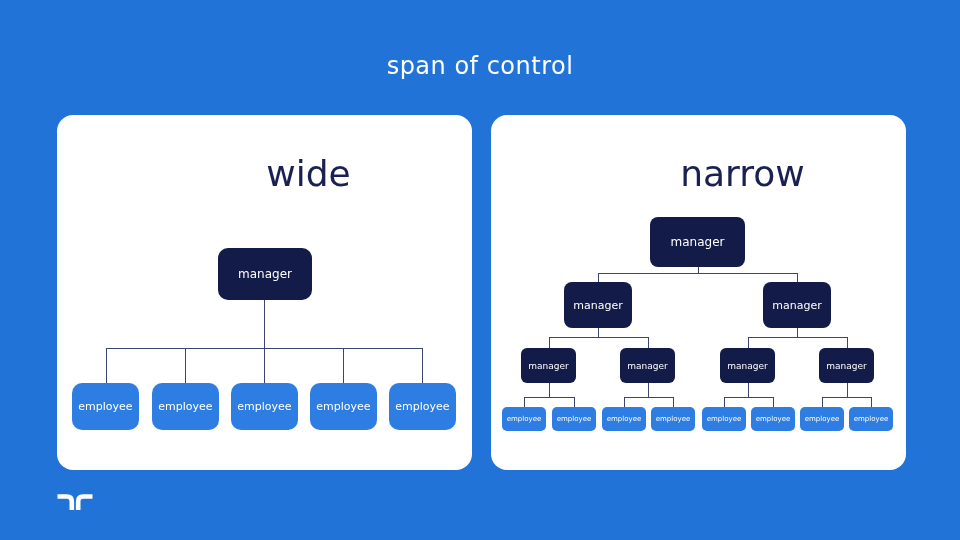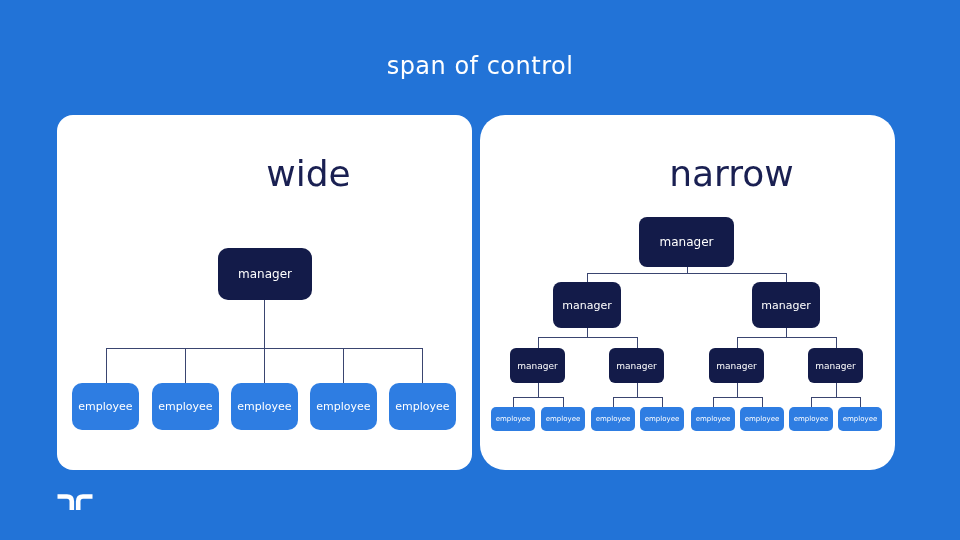--- a/index.html
+++ b/index.html
@@ -9,21 +9,21 @@
   }
   html,body{margin:0;padding:0;}
   body{width:960px;height:540px;overflow:hidden;background:var(--background);
        font-family:"DejaVu Sans","Liberation Sans",sans-serif;}
   .slide{position:relative;width:960px;height:540px;}
   .title{position:absolute;left:0;top:52px;width:960px;text-align:center;
          color:var(--title-text);font-size:24px;letter-spacing:0.5px;}
   .panel{position:absolute;top:115px;width:415px;height:355px;
          background:var(--panel);border-radius:16px;}
   .panel-left{left:57px;}
-  .panel-right{left:480px;border-radius:25px;}
+  .panel-right{left:491px;}
   .panel-heading{position:absolute;left:0;top:38px;width:100%;text-align:center;
          color:var(--heading-text);font-size:36px;margin-left:44px;}
   .vs-circle{position:absolute;left:449px;top:145px;width:62px;height:62px;
          border-radius:50%;background:var(--vs-circle);z-index:3;
          display:flex;align-items:center;justify-content:center;
          color:#fff;font-size:25px;}
   .node{position:absolute;display:flex;align-items:center;justify-content:center;
         color:#fff;text-align:center;}
   .dark{background:var(--dark-node);text-align:right;}
   .blue{background:var(--blue-node);}

